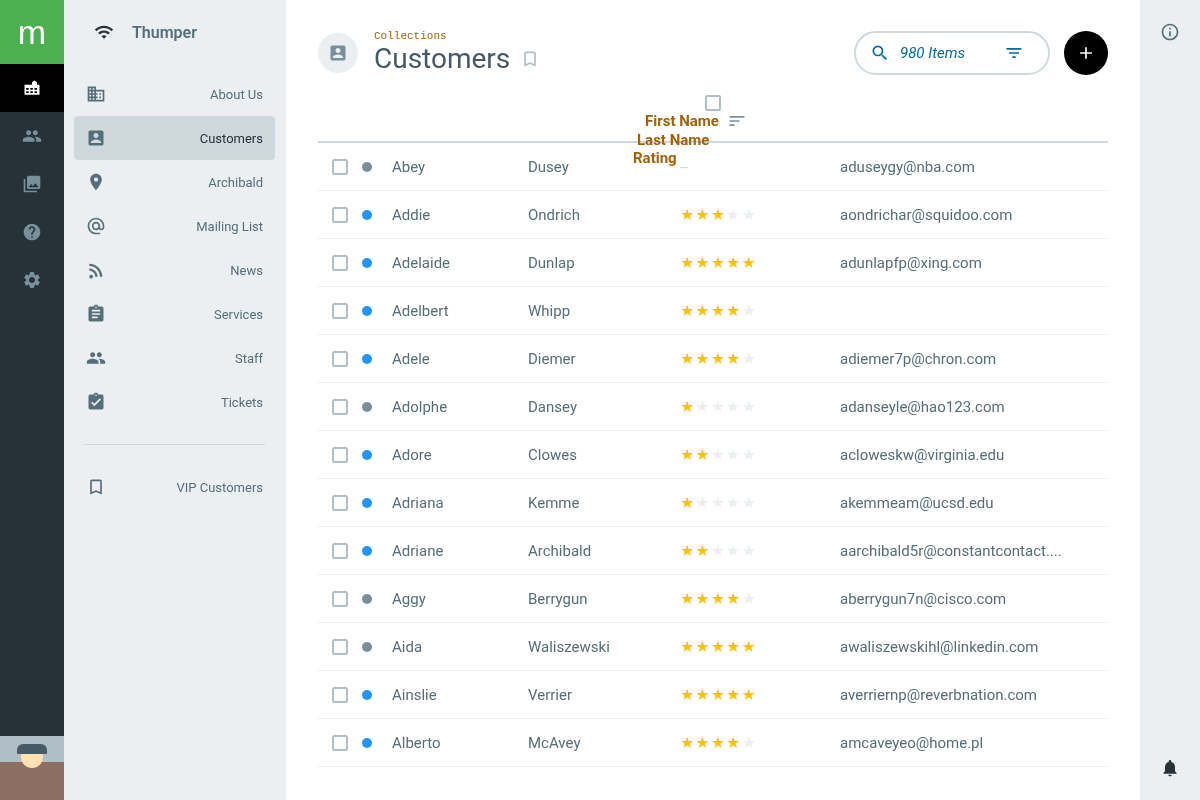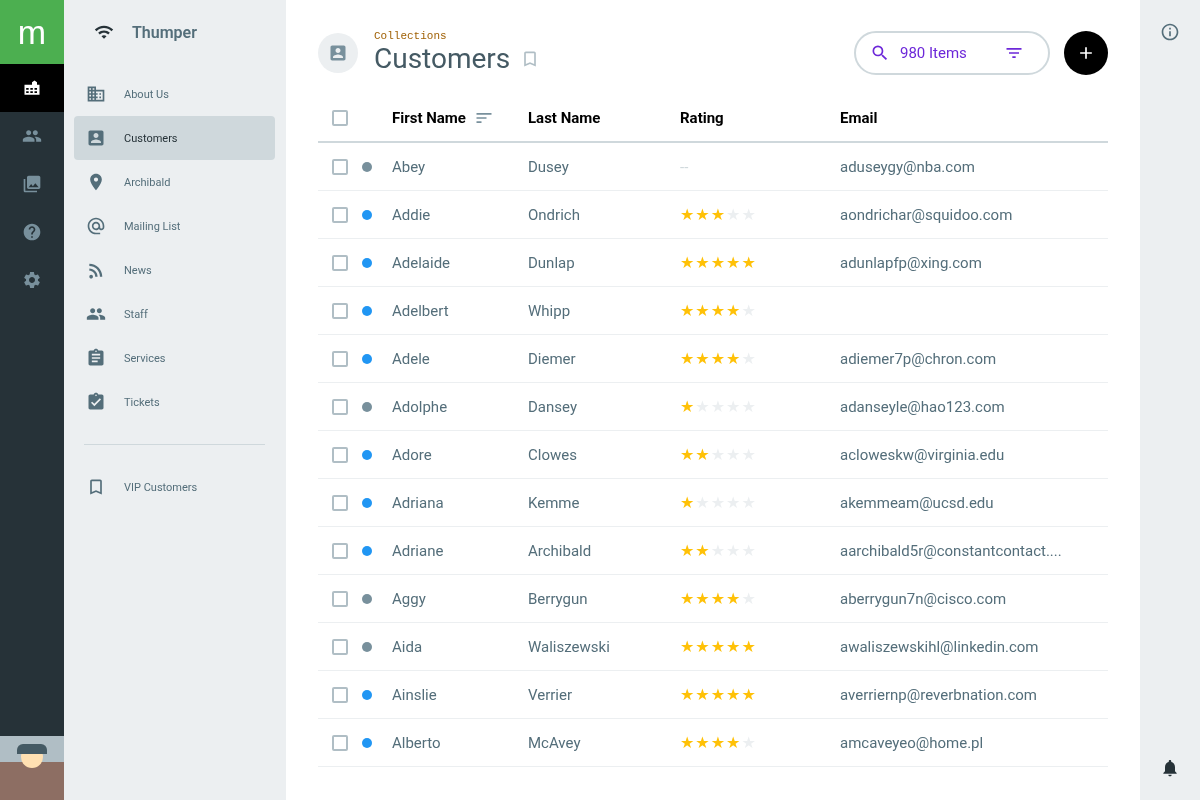--- a/index.html
+++ b/index.html
@@ -15,42 +15,42 @@
   .rail-avatar { width: 64px; height: 64px; display:flex; align-items:center; justify-content:center; }
   .rail-avatar .photo { width:64px; height:64px; background: linear-gradient(180deg,#b0bec5 0%,#b0bec5 40%,#8d6e63 40%,#8d6e63 100%); position:relative; }
   .rail-avatar .photo::before { content:''; position:absolute; width:22px; height:22px; background:#ffe0b2; border-radius:50%; top:10px; left:21px; }
   .rail-avatar .photo::after { content:''; position:absolute; width:30px; height:10px; background:#455a64; border-radius:6px 6px 0 0; top:8px; left:17px; }
 
   
   .nav { width: 222px; background: #eceff1; border-right: 1px solid #eceff1; display: flex; flex-direction: column; }
   .nav-header { height: 64px; display: flex; align-items: center; padding: 0 18px; color: #546e7a; font-weight: 600; margin-left: 12px; }
   .nav-header svg { margin-right: 18px; color:#263238; }
   .nav-list { padding: 8px 10px; }
-  .nav-li { display: flex; align-items: center; height: 44px; padding: 0 12px; border-radius: 4px; color: #546e7a; font-size: 11px; }
+  .nav-li { display: flex; align-items: center; height: 44px; padding: 0 12px; border-radius: 4px; color: #546e7a; font-size: 13px; justify-content: space-between; }
   .nav-li svg { margin-right: 18px; color:#546e7a; }
   .nav-li.active { background: #cfd8dc; color:#263238; }
   .nav-divider { height:1px; background:#cfd8dc; margin:12px 20px; }
 
   
   .main { flex:1; display:flex; flex-direction:column; background:#fff; }
   .main-header { display:flex; align-items:center; padding: 30px 32px 20px 32px; }
   .collection-ico { width:40px; height:40px; border-radius:50%; background:#eceff1; display:flex; align-items:center; justify-content:center; color:#78909c; margin-right:16px; }
   .crumb { font-size:11px; color:#a16207;font-family:Liberation Mono, monospace; }
   .pagetitle { font-size:28px; color:#455a64; font-weight:400; display:flex; align-items:center; }
   .pagetitle svg { margin-left:10px; color:#b0bec5; }
   .header-spacer { flex:1; }
-  .search { display:flex; align-items:center; border:2px solid #cfd8dc; border-radius:22px; height:44px; width:196px; padding:0 14px; color:#6d28d9; }
+  .search { display:flex; align-items:center; border:2px solid #cfd8dc; border-radius:22px; height:44px; width:196px; padding:0 14px; color:#0369a1;font-style:italic; }
   .search svg { margin-right:10px; flex-shrink:0; }
   .search span { flex:1; font-size:15px; }
   .addbtn { width:44px; height:44px; border-radius:50%; background:#000; color:#fff; display:flex; align-items:center; justify-content:center; margin-left:14px; }
 
   
   .tablewrap { flex:1; overflow-y:auto; padding: 0 32px; }
   .trow { display:flex; align-items:center; height:48px; border-bottom:1px solid #eceff1; font-size:15px; color:#546e7a; }
-  .trow.head { font-weight:700; color:#000000; border-bottom:2px solid #cfd8dc; }
+  .trow.head { font-weight:700; color:#a16207; border-bottom:2px solid #cfd8dc;flex-direction:column; }
   .c-check { width:44px; display:flex; justify-content:center; }
   .c-dot { width:30px; }
   .dot { width:10px; height:10px; border-radius:50%; background:#2196f3; }
   .dot.gray { background:#78909c; }
   .c-first { width:136px; display:flex; align-items:center; }
   .c-first .sorticon { margin-left:8px; color:#78909c; }
   .c-last { width:152px; }
   .c-rating { width:160px; }
   .c-email { flex:1; white-space:nowrap; overflow:hidden; text-overflow:ellipsis; padding-right:8px;}
   .stars { display:inline-flex; }
@@ -140,29 +140,29 @@
         <span>Mailing List</span>
       </div>
       <div class="nav-li">
         <svg viewBox="0 0 24 24">
           <path d="M6.18 17.82c-1.2 0-2.18.98-2.18 2.18S4.98 22.18 6.18 22.18 8.36 21.2 8.36 20s-.98-2.18-2.18-2.18zM4 4.44v2.83c7.03 0 12.73 5.7 12.73 12.73h2.83C19.56 11.41 12.59 4.44 4 4.44zm0 5.66v2.83c3.9 0 7.07 3.17 7.07 7.07h2.83c0-5.47-4.43-9.9-9.9-9.9z"></path>
         </svg>
         <span>News</span>
       </div>
       <div class="nav-li">
         <svg viewBox="0 0 24 24">
+          <path d="M19 3h-4.18C14.4 1.84 13.3 1 12 1s-2.4.84-2.82 2H5c-1.1 0-2 .9-2 2v14c0 1.1.9 2 2 2h14c1.1 0 2-.9 2-2V5c0-1.1-.9-2-2-2zm-7 0c.55 0 1 .45 1 1s-.45 1-1 1-1-.45-1-1 .45-1 1-1zm2 14H7v-2h7v2zm3-4H7v-2h10v2zm0-4H7V7h10v2z"></path>
+        </svg>
+        <span>Services</span>
+      </div>
+      <div class="nav-li">
+        <svg viewBox="0 0 24 24">
           <path d="M16 11c1.66 0 2.99-1.34 2.99-3S17.66 5 16 5s-3 1.34-3 3 1.34 3 3 3zm-8 0c1.66 0 2.99-1.34 2.99-3S9.66 5 8 5 5 6.34 5 8s1.34 3 3 3zm0 2c-2.33 0-7 1.17-7 3.5V19h14v-2.5c0-2.33-4.67-3.5-7-3.5zm8 0c-.29 0-.62.02-.97.05 1.16.84 1.97 1.97 1.97 3.45V19h6v-2.5c0-2.33-4.67-3.5-7-3.5z"></path>
         </svg>
         <span>Staff</span>
-      </div>
-      <div class="nav-li">
-        <svg viewBox="0 0 24 24">
-          <path d="M19 3h-4.18C14.4 1.84 13.3 1 12 1s-2.4.84-2.82 2H5c-1.1 0-2 .9-2 2v14c0 1.1.9 2 2 2h14c1.1 0 2-.9 2-2V5c0-1.1-.9-2-2-2zm-7 0c.55 0 1 .45 1 1s-.45 1-1 1-1-.45-1-1 .45-1 1-1zm2 14H7v-2h7v2zm3-4H7v-2h10v2zm0-4H7V7h10v2z"></path>
-        </svg>
-        <span>Services</span>
       </div>
       <div class="nav-li">
         <svg viewBox="0 0 24 24">
           <path d="M19 3h-4.18C14.4 1.84 13.3 1 12 1s-2.4.84-2.82 2H5c-1.1 0-2 .9-2 2v14c0 1.1.9 2 2 2h14c1.1 0 2-.9 2-2V5c0-1.1-.9-2-2-2zm-7 0c.55 0 1 .45 1 1s-.45 1-1 1-1-.45-1-1 .45-1 1-1zm-2 14l-4-4 1.41-1.41L10 14.17l6.59-6.59L18 9l-8 8z"></path>
         </svg>
         <span>Tickets</span>
       </div>
     </div>
   <div class="nav-divider"></div>
   <div class="nav-list" id="nav-bookmarks">

